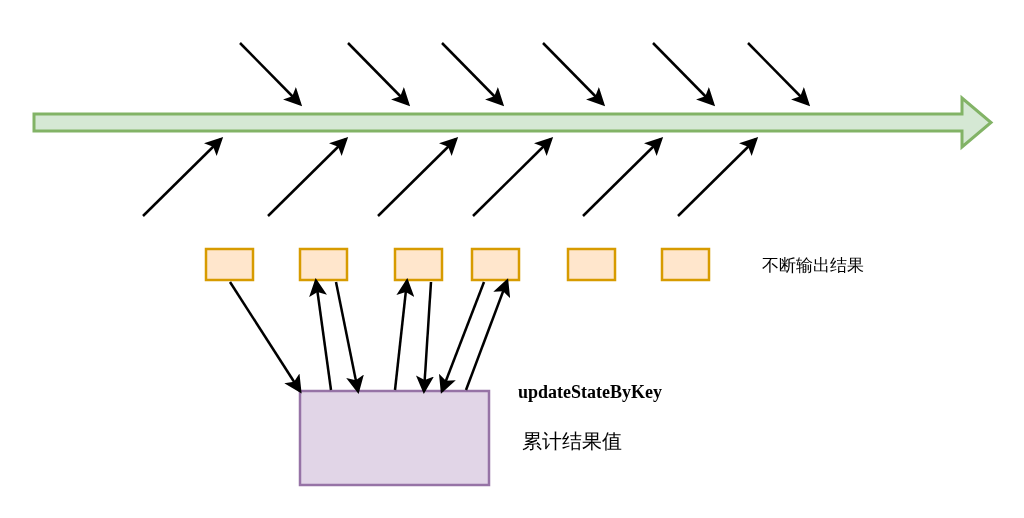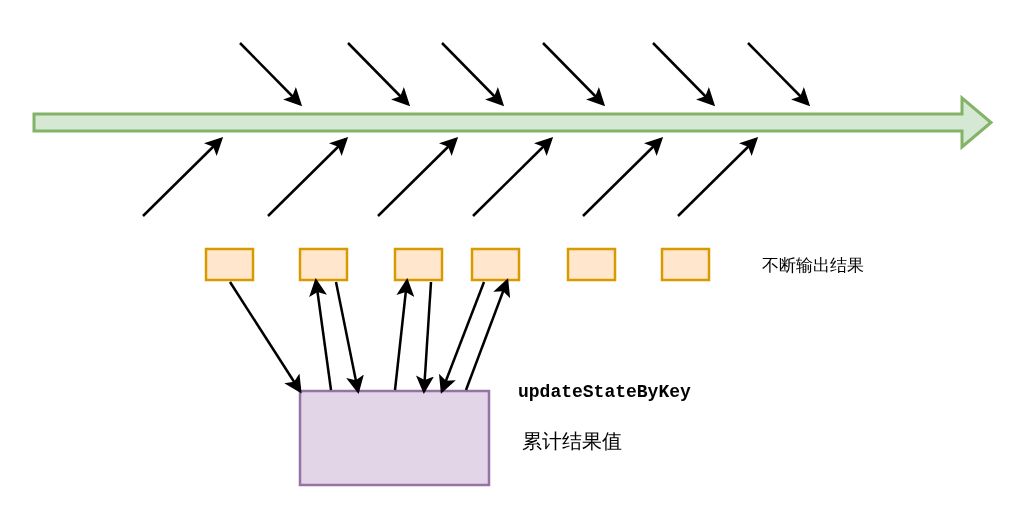--- a/index.html
+++ b/index.html
@@ -1,19 +1,19 @@
 <!DOCTYPE html>
 <html><head>
   <meta charset="utf-8">
   <style>
     html, body { margin: 0; padding: 0; background: #ffffff; }
     body { width: 1024px; height: 518px; position: relative; overflow: hidden; font-family: "DejaVu Sans", sans-serif; }
     #diagram { position: absolute; left: 0; top: 0; }
     .lbl { position: absolute; color: #000; white-space: nowrap; }
-    #title-key { left: 518px; top: 382px; font-family: Liberation Mono, monospace; font-weight: bold; font-size: 18px; }
+    #title-key { left: 518px; top: 382px; font-family: Liberation Serif, serif; font-weight: bold; font-size: 18px; }
     #label-accum { left: 522px; top: 428px; font-family: "DejaVu Sans", sans-serif; font-size: 20px; }
     #label-output { left: 762px; top: 254px; font-family: Liberation Serif, serif; font-size: 17px; }
   </style>
 </head>
 <body>
 
 <svg id="diagram" width="1024" height="518">
   <defs>
     <marker id="ah" markerWidth="10" markerHeight="10" refX="8" refY="5" orient="auto" markerUnits="userSpaceOnUse" viewBox="0 0 10 10">
       <path d="M0,0 L10,5 L0,10 L2.5,5 Z" fill="#000"></path>

